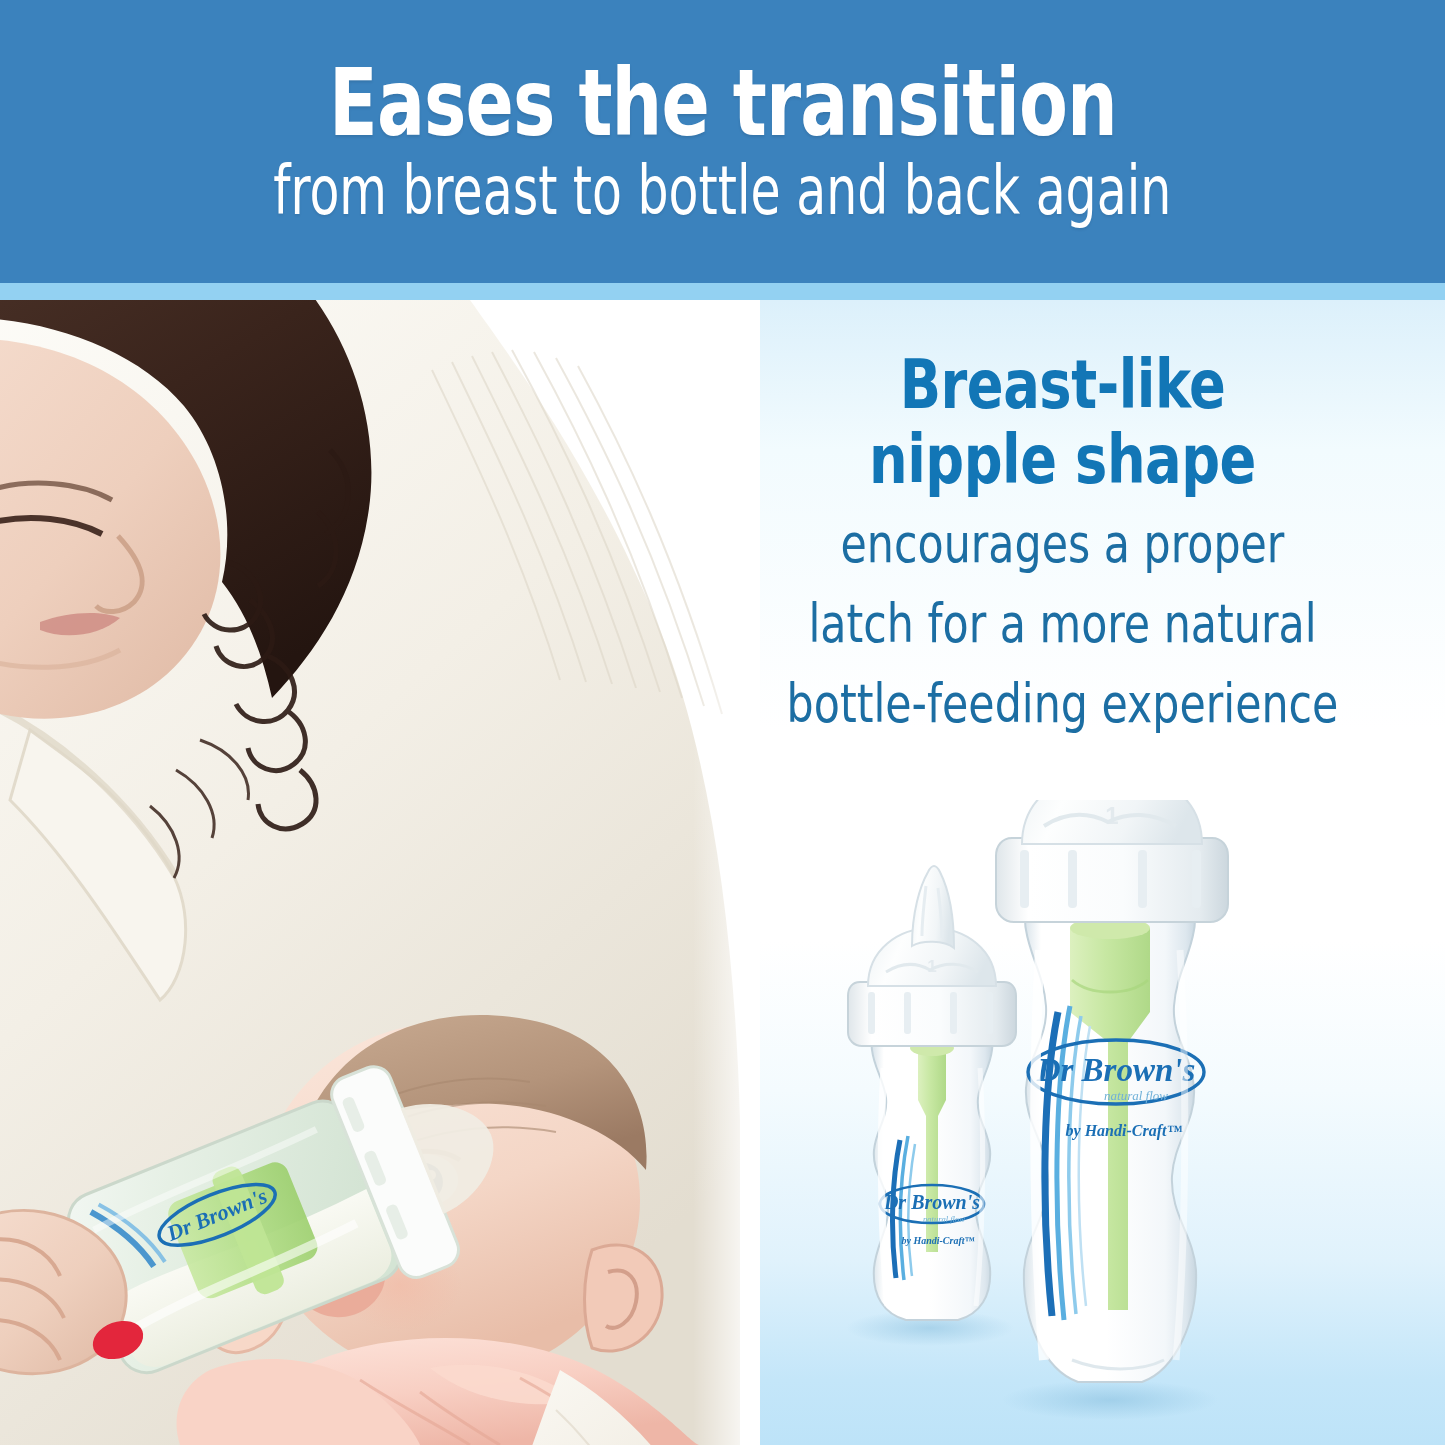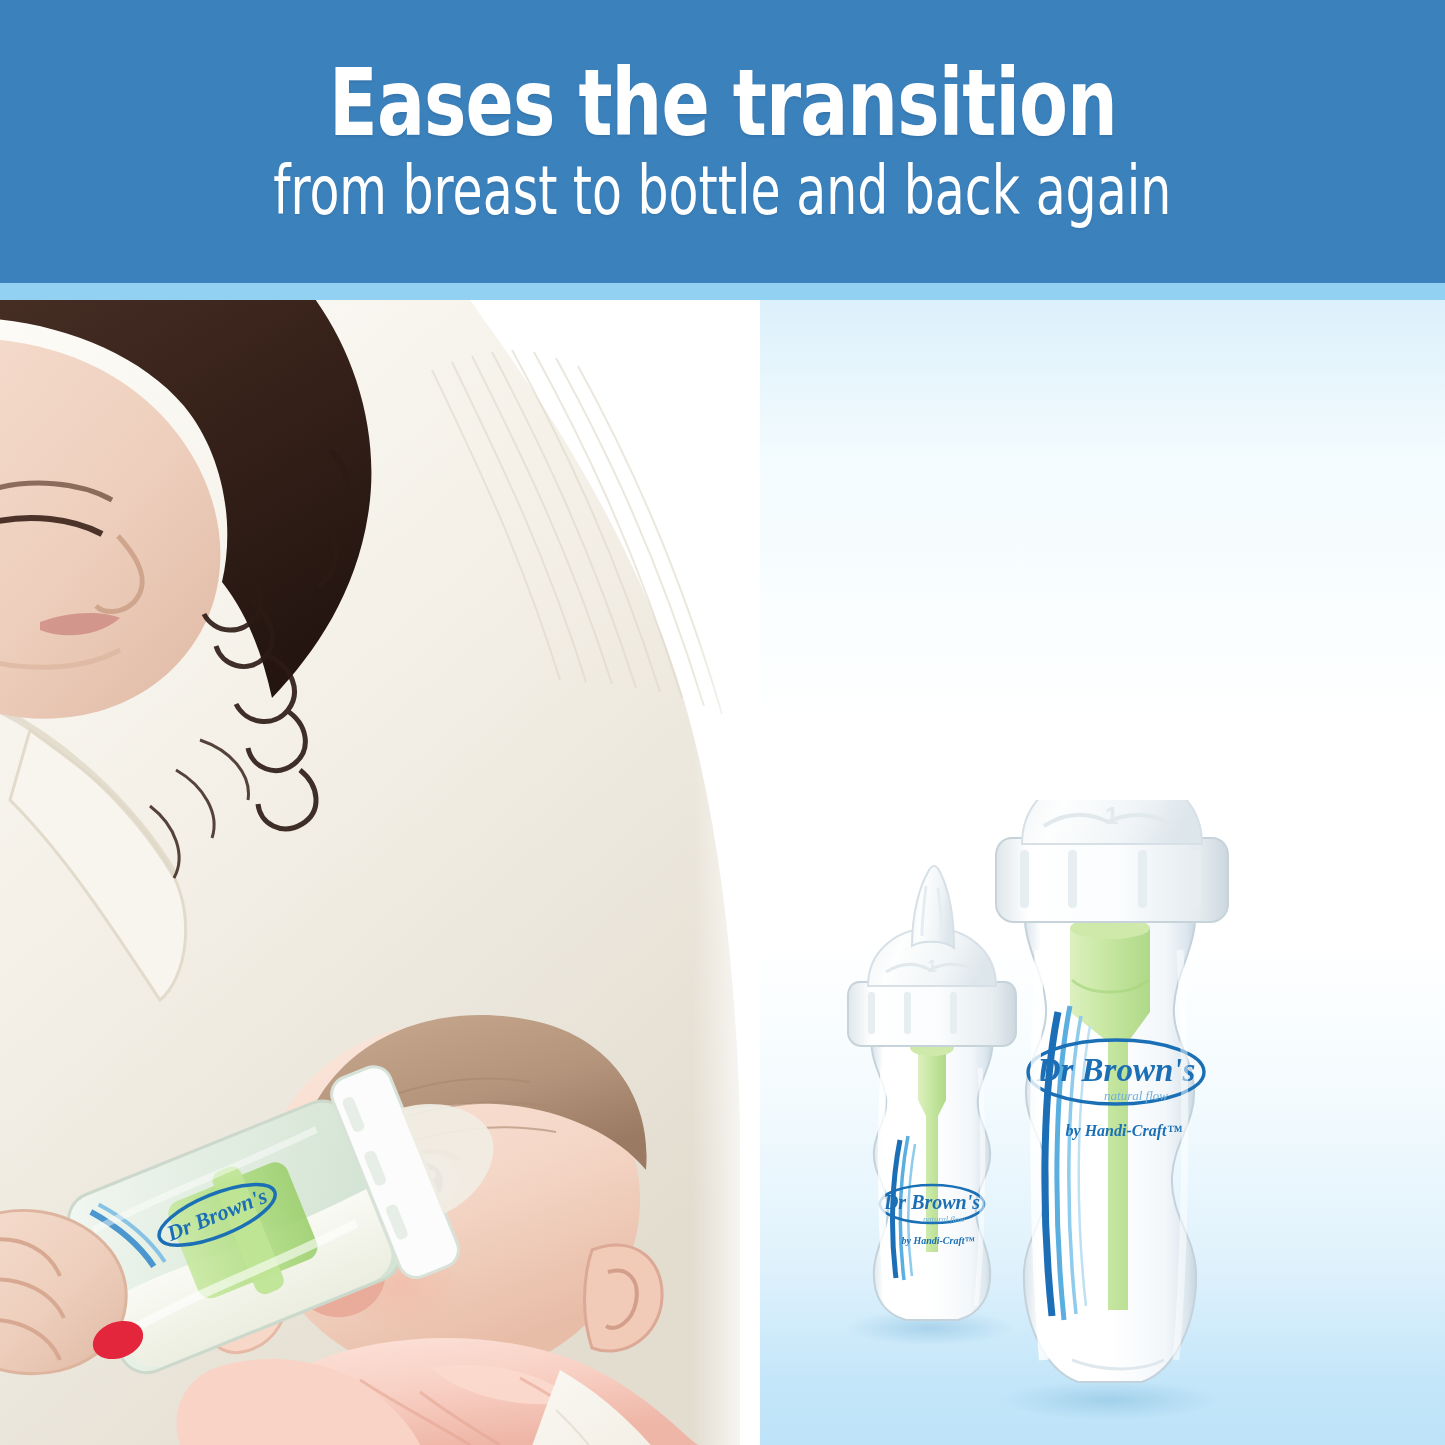--- a/index.html
+++ b/index.html
@@ -345,20 +345,27 @@
             <path d="M556,1110 C612,1162 660,1244 682,1340"></path>
             <path d="M536,1150 C592,1202 640,1284 662,1380"></path>
             <path d="M516,1192 C572,1244 620,1326 642,1422"></path>
           </g>
 
           <rect x="520" y="0" width="240" height="1145" fill="url(#fadeRight)"></rect>
         </g>
       </svg>
     </div>
 
+    <div class="copy-block">
+      <div class="copy-head">Breast-like</div>
+      <div class="copy-head">nipple shape</div>
+      <div class="copy-body">encourages a proper</div>
+      <div class="copy-body">latch for a more natural</div>
+      <div class="copy-body">bottle-feeding experience</div>
+    </div>
 
     <div class="bottles">
       <svg width="430" height="620" viewBox="0 0 430 620" xmlns="http://www.w3.org/2000/svg">
         <defs>
           <linearGradient id="pBody" x1="0" y1="0" x2="1" y2="0">
             <stop offset="0%" stop-color="#d8e3ea"></stop>
             <stop offset="10%" stop-color="#ffffff"></stop>
             <stop offset="48%" stop-color="#ffffff"></stop>
             <stop offset="82%" stop-color="#f3f7fa"></stop>
             <stop offset="94%" stop-color="#dde7ee"></stop>

